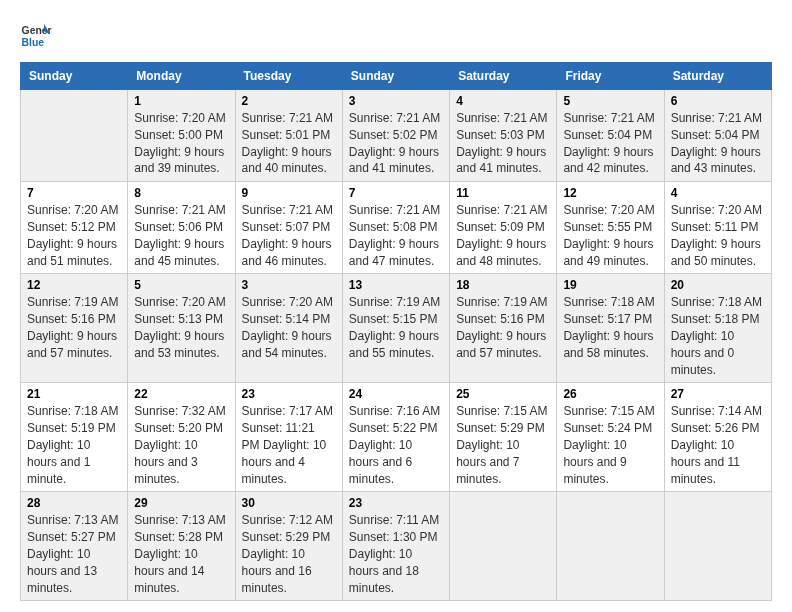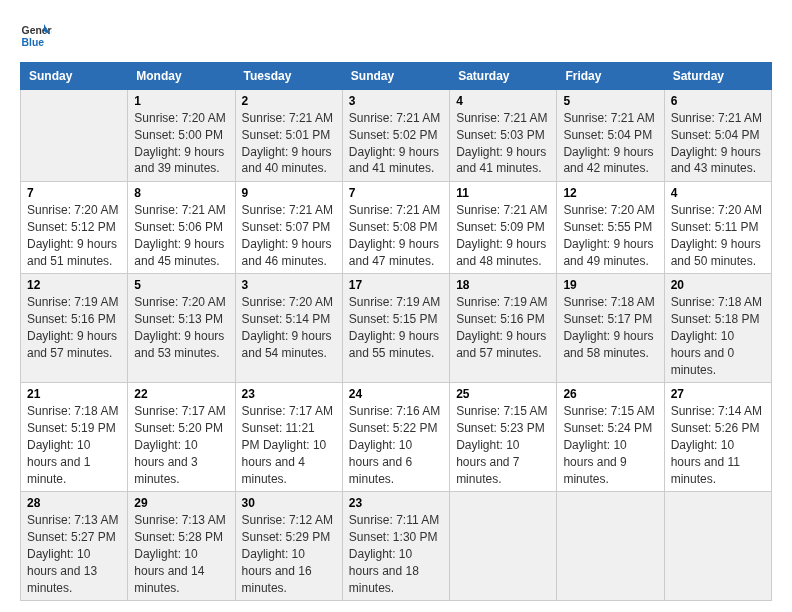--- a/index.html
+++ b/index.html
@@ -219,21 +219,21 @@
 and 53 minutes.</div>
         </td>
         <td>
           <span class="day-num">3</span>
           <div class="day-info">Sunrise: 7:20 AM
 Sunset: 5:14 PM
 Daylight: 9 hours
 and 54 minutes.</div>
         </td>
         <td>
-          <span class="day-num">17</span>
+          <span class="day-num">13</span>
           <div class="day-info">Sunrise: 7:19 AM
 Sunset: 5:15 PM
 Daylight: 9 hours
 and 55 minutes.</div>
         </td>
         <td>
           <span class="day-num">18</span>
           <div class="day-info">Sunrise: 7:19 AM
 Sunset: 5:16 PM
 Daylight: 9 hours
@@ -257,21 +257,21 @@
       <tr>
         <td>
           <span class="day-num">21</span>
           <div class="day-info">Sunrise: 7:18 AM
 Sunset: 5:19 PM
 Daylight: 10 hours
 and 1 minute.</div>
         </td>
         <td>
           <span class="day-num">22</span>
-          <div class="day-info">Sunrise: 7:17 AM
+          <div class="day-info">Sunrise: 7:32 AM
 Sunset: 5:20 PM
 Daylight: 10 hours
 and 3 minutes.</div>
         </td>
         <td>
           <span class="day-num">23</span>
           <div class="day-info">Sunrise: 7:17 AM
 Sunset: 11:21 PM
 Daylight: 10 hours
 and 4 minutes.</div>
@@ -279,21 +279,21 @@
         <td>
           <span class="day-num">24</span>
           <div class="day-info">Sunrise: 7:16 AM
 Sunset: 5:22 PM
 Daylight: 10 hours
 and 6 minutes.</div>
         </td>
         <td>
           <span class="day-num">25</span>
           <div class="day-info">Sunrise: 7:15 AM
-Sunset: 5:23 PM
+Sunset: 5:29 PM
 Daylight: 10 hours
 and 7 minutes.</div>
         </td>
         <td>
           <span class="day-num">26</span>
           <div class="day-info">Sunrise: 7:15 AM
 Sunset: 5:24 PM
 Daylight: 10 hours
 and 9 minutes.</div>
         </td>

